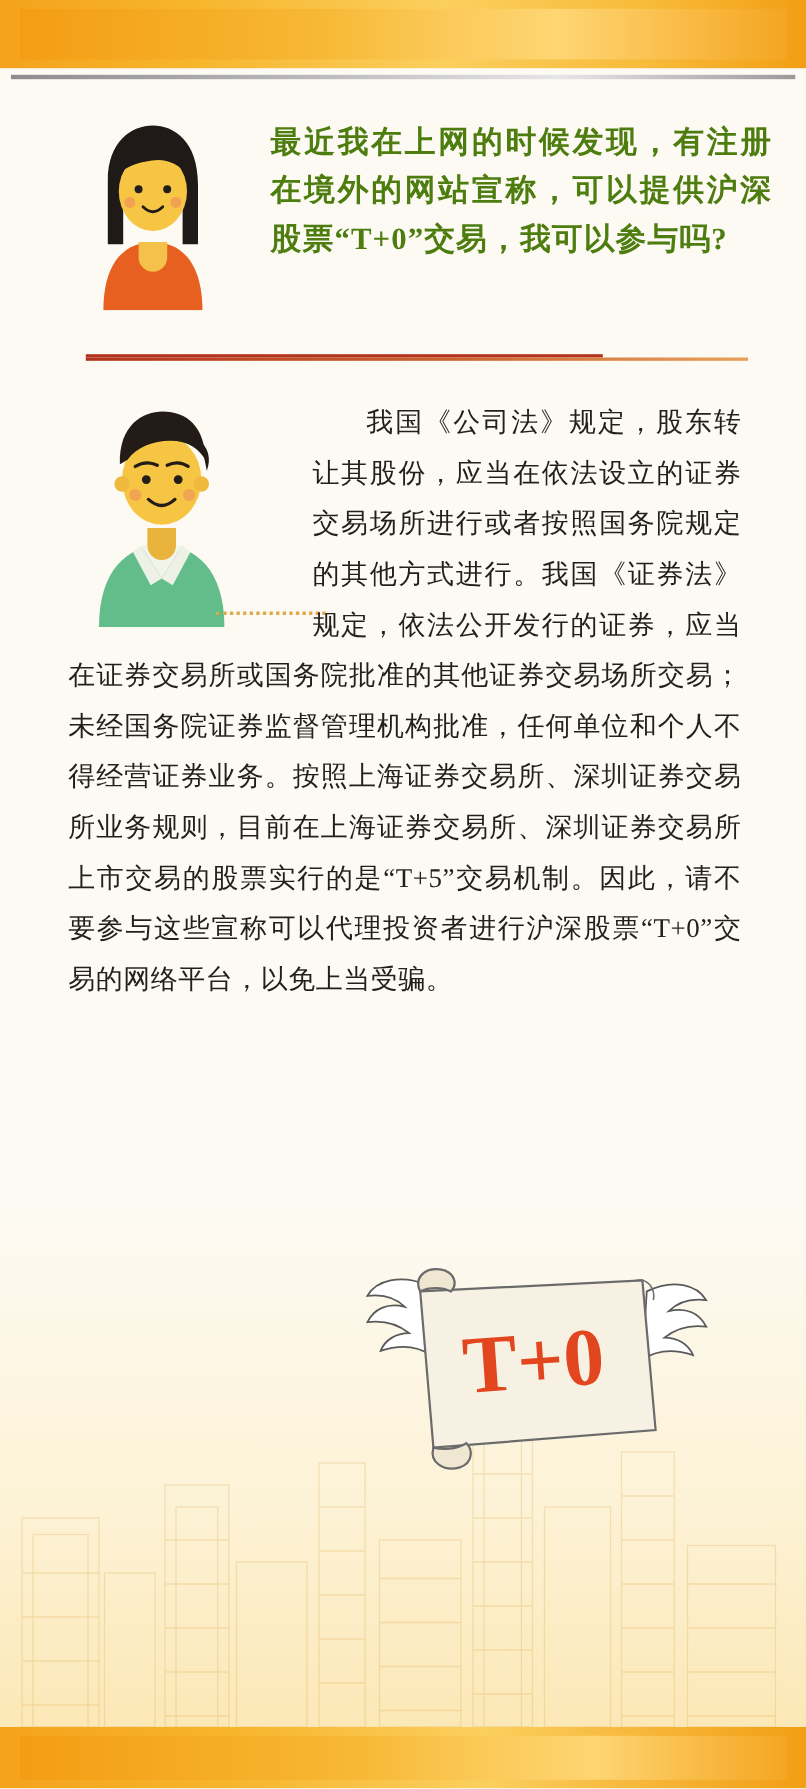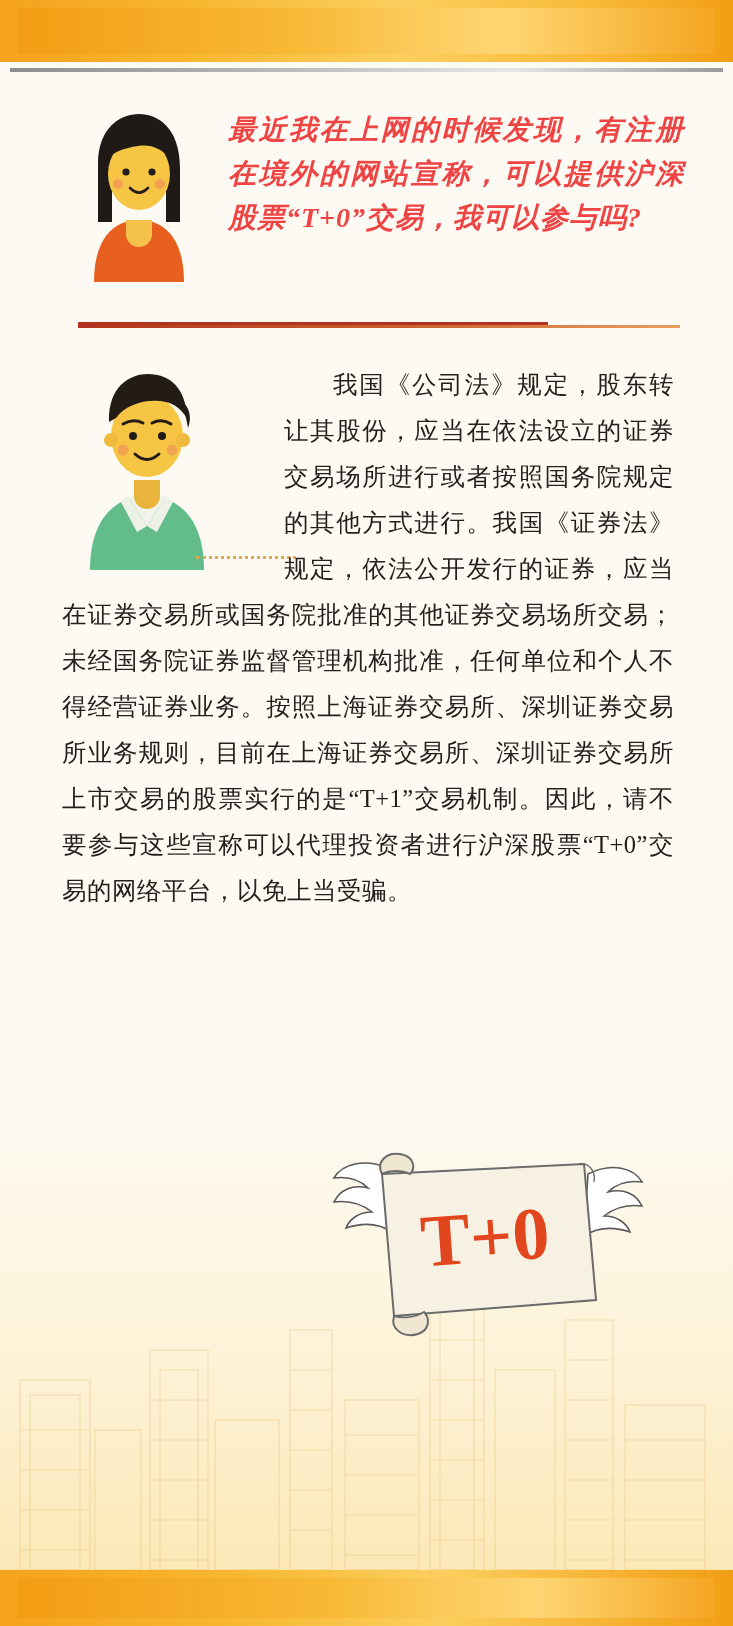--- a/index.html
+++ b/index.html
@@ -88,30 +88,29 @@
     height: 230px;
   }
   .avatar-girl {
     position: absolute;
     top: 14px; left: 80px;
     width: 118px;
     height: 172px;
   }
   .q-text {
     position: absolute;
-    top: 12px; left: 228px;
+    top: 12px; left: 246px;
     width: 456px;
-    color: #ef4444;
+    color: #4d7c0f;
     font-size: 28px;
     line-height: 44px;
     font-weight: 700;
     letter-spacing: 1px;
     text-align: justify;
     font-family: "Liberation Serif", serif;
-    font-style: italic;
   }
   .divider {
     position: absolute;
     top: 322px; left: 78px;
     width: 602px;
     height: 6px;
   }
   .divider .d1 {
     position: absolute;
     left: 0; top: 0;
@@ -296,20 +295,20 @@
 
       <path d="M64 176 C60 190 74 198 88 194 C100 190 100 178 94 172 C84 178 72 178 64 176 Z" fill="#efe7d2" stroke="#6b6b6b" stroke-width="2"></path>
       <path d="M248 24 C258 22 266 30 264 42" fill="none" stroke="#6b6b6b" stroke-width="1.4"></path>
 
       <text x="156" y="122" font-family="Liberation Serif, serif" font-size="74" font-weight="700" fill="#e1461f" text-anchor="middle" transform="rotate(-4 156 112)">T+0</text>
     </svg>
   </div>
 
   <div class="body-text">
     <div class="float-boy"></div>
-    <p class="indent">我国《公司法》规定，股东转让其股份，应当在依法设立的证券交易场所进行或者按照国务院规定的其他方式进行。我国《证券法》规定，依法公开发行的证券，应当在证券交易所或国务院批准的其他证券交易场所交易；未经国务院证券监督管理机构批准，任何单位和个人不得经营证券业务。按照上海证券交易所、深圳证券交易所业务规则，目前在上海证券交易所、深圳证券交易所上市交易的股票实行的是“T+1”交易机制。因此，请不要参与这些宣称可以代理投资者进行沪深股票“T+0”交易的网络平台，以免上当受骗。</p>
+    <p class="indent">我国《公司法》规定，股东转让其股份，应当在依法设立的证券交易场所进行或者按照国务院规定的其他方式进行。我国《证券法》规定，依法公开发行的证券，应当在证券交易所或国务院批准的其他证券交易场所交易；未经国务院证券监督管理机构批准，任何单位和个人不得经营证券业务。按照上海证券交易所、深圳证券交易所业务规则，目前在上海证券交易所、深圳证券交易所上市交易的股票实行的是“T+5”交易机制。因此，请不要参与这些宣称可以代理投资者进行沪深股票“T+0”交易的网络平台，以免上当受骗。</p>
   </div>
 
   <div class="bottom-band">
     <div class="bottom-band-inner"></div>
   </div>
 
 </div>
 
 </body></html>

